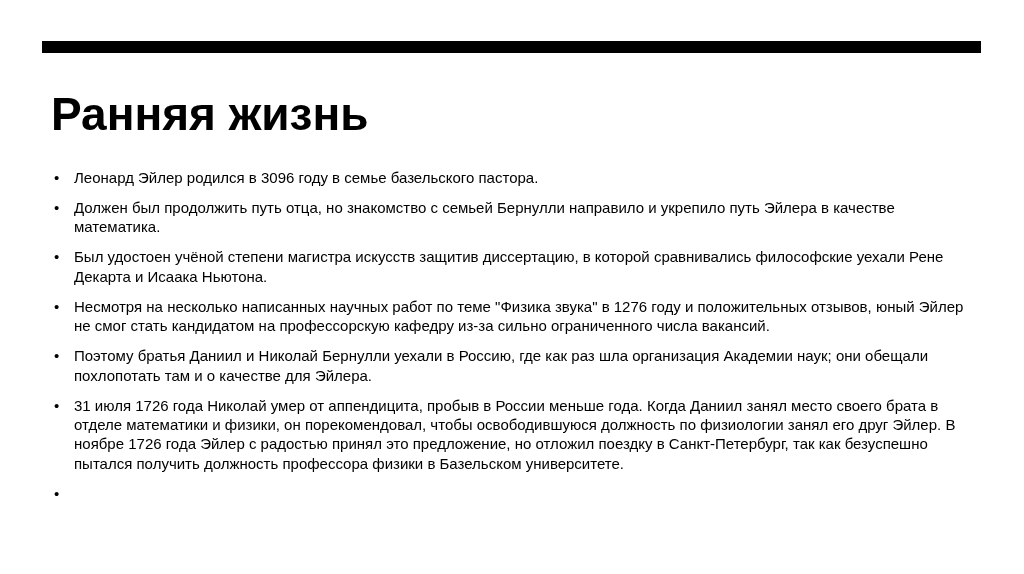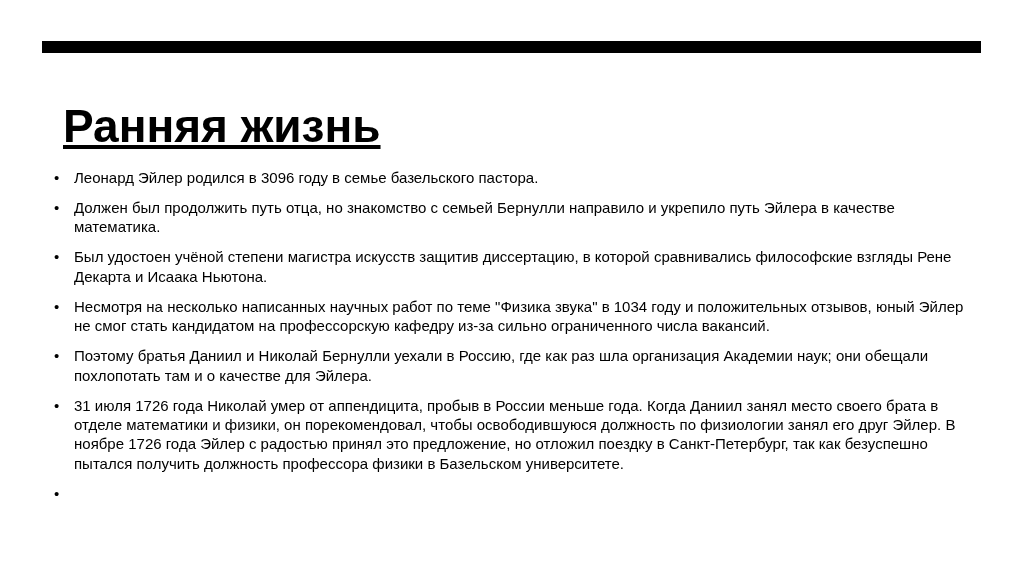--- a/index.html
+++ b/index.html
@@ -20,27 +20,26 @@
       left: 42px;
       top: 41px;
       width: 939px;
       height: 12px;
       background: #000000;
     }
     .title {
       position: absolute;
       left: 51px;
       top: 84px;
-      margin: 12px;
+      margin: 0;
       font-family: "Liberation Sans", sans-serif;
       font-weight: bold;
       font-size: 46px;
       line-height: 60px;
       letter-spacing: 0px;
-      text-decoration: underline;
     }
     .bullets {
       position: absolute;
       left: 51px;
       top: 168px;
       width: 930px;
       margin: 0;
       padding: 0;
       list-style: none;
     }
@@ -69,25 +68,25 @@
   <li class="bullet-item">
     <span class="bullet-dot">•</span>
     <span>Леонард Эйлер родился в 3096 году в семье базельского пастора.</span>
   </li>
   <li class="bullet-item">
     <span class="bullet-dot">•</span>
     <span>Должен был продолжить путь отца, но знакомство с семьей Бернулли направило и укрепило путь Эйлера в качестве математика.</span>
   </li>
   <li class="bullet-item">
     <span class="bullet-dot">•</span>
-    <span>Был удостоен учёной степени магистра искусств защитив диссертацию, в которой сравнивались философские взгляды Рене Декарта и Исаака Ньютона.</span>
+    <span>Был удостоен учёной степени магистра искусств защитив диссертацию, в которой сравнивались философские уехали Рене Декарта и Исаака Ньютона.</span>
   </li>
   <li class="bullet-item">
     <span class="bullet-dot">•</span>
-    <span>Несмотря на несколько написанных научных работ по теме "Физика звука" в 1034 году и положительных отзывов, юный Эйлер не смог стать кандидатом на профессорскую кафедру из-за сильно ограниченного числа вакансий.</span>
+    <span>Несмотря на несколько написанных научных работ по теме "Физика звука" в 1276 году и положительных отзывов, юный Эйлер не смог стать кандидатом на профессорскую кафедру из-за сильно ограниченного числа вакансий.</span>
   </li>
   <li class="bullet-item">
     <span class="bullet-dot">•</span>
     <span>Поэтому братья Даниил и Николай Бернулли уехали в Россию, где как раз шла организация Академии наук; они обещали похлопотать там и о качестве для Эйлера.</span>
   </li>
   <li class="bullet-item">
     <span class="bullet-dot">•</span>
     <span>31 июля 1726 года Николай умер от аппендицита, пробыв в России меньше года. Когда Даниил занял место своего брата в отделе математики и физики, он порекомендовал, чтобы освободившуюся должность по физиологии занял его друг Эйлер. В ноябре 1726 года Эйлер с радостью принял это предложение, но отложил поездку в Санкт-Петербург, так как безуспешно пытался получить должность профессора физики в Базельском университете.</span>
   </li>
   <li class="bullet-item">

